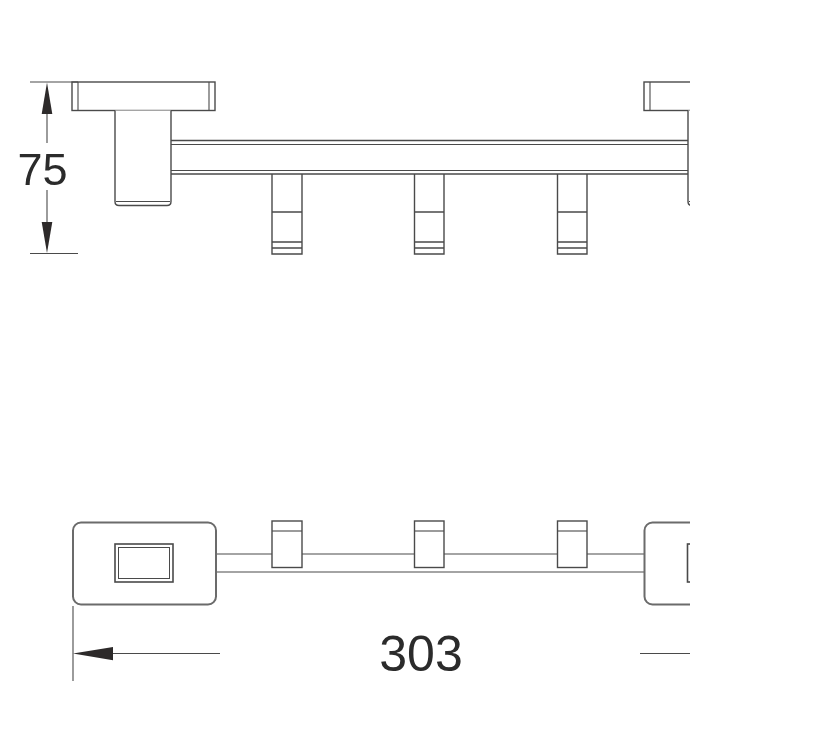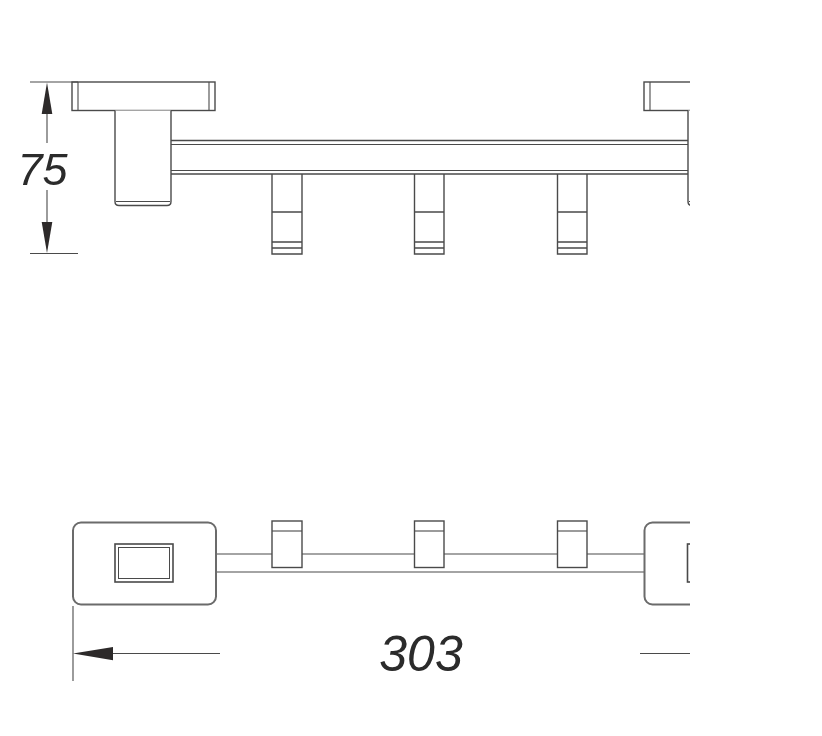--- a/index.html
+++ b/index.html
@@ -1,16 +1,16 @@
 <!DOCTYPE html>
 <html style="--line: #4a4a4a; --plate-line: #6b6b6b; --arrow: #2d2a2a; --text: #2b2b2b; --background: #ffffff;"><head>
 <meta charset="utf-8">
 <style>
   html,body{margin:0;padding:0;background:var(--background,#ffffff);}
-  .canvas{position:relative;width:690px;height:736px;background:var(--background,#ffffff);overflow:hidden;font-style:italic;}
+  .canvas{position:relative;width:690px;height:736px;background:var(--background,#ffffff);overflow:hidden;}
   svg{display:block;}
   .ln{stroke:var(--line,#4a4a4a);stroke-width:1.4;fill:none;stroke-linecap:butt;}
   .fillwhite{fill:#ffffff;}
   .thin{stroke-width:1.1;}
   .plate{stroke:var(--plate-line,#6b6b6b);stroke-width:2;fill:#ffffff;}
   .inner2{stroke:var(--line,#4a4a4a);stroke-width:1.6;fill:#ffffff;}
   .inner1{stroke:var(--line,#4a4a4a);stroke-width:1;fill:none;}
   .dim{stroke:var(--line,#4a4a4a);stroke-width:1.1;fill:none;}
   .arrowhead{fill:var(--arrow,#2d2a2a);stroke:none;}
   .dimtext{fill:var(--text,#2b2b2b);font-family:"Liberation Sans",sans-serif;}

